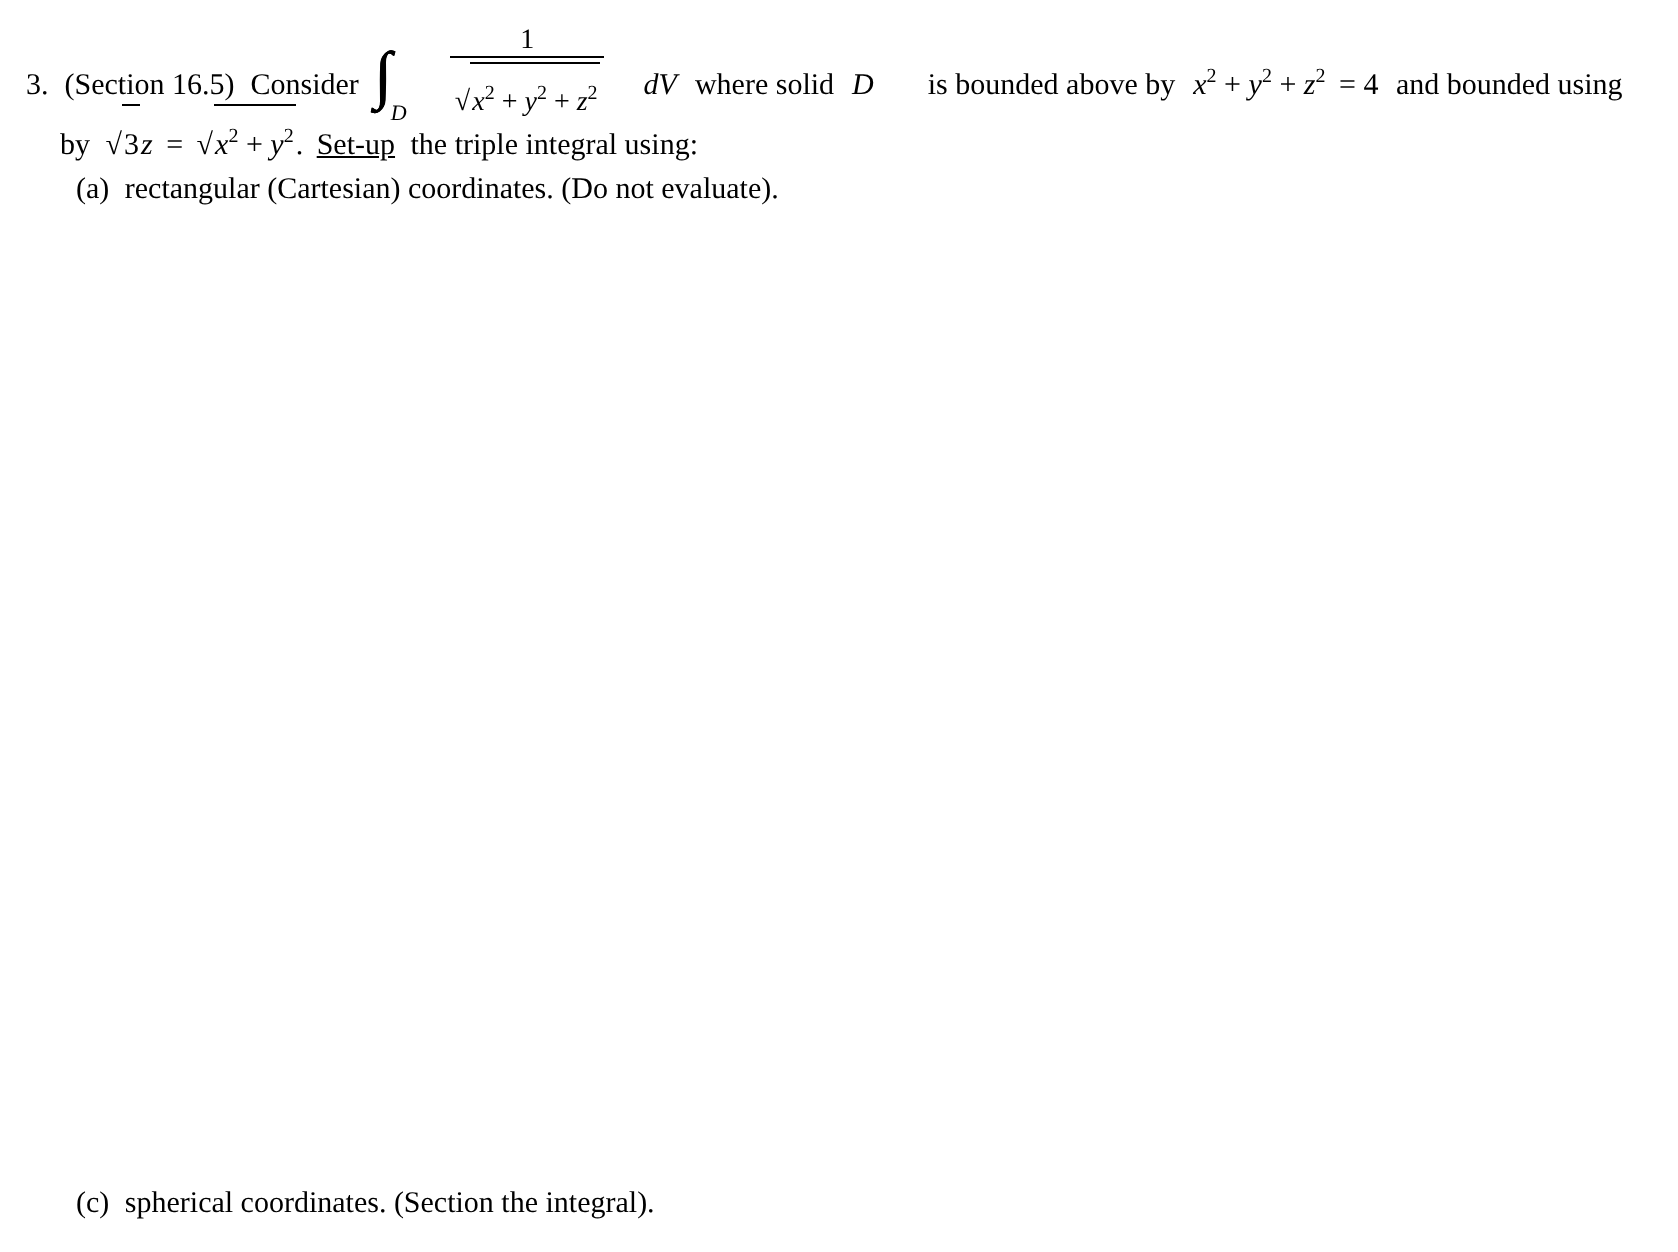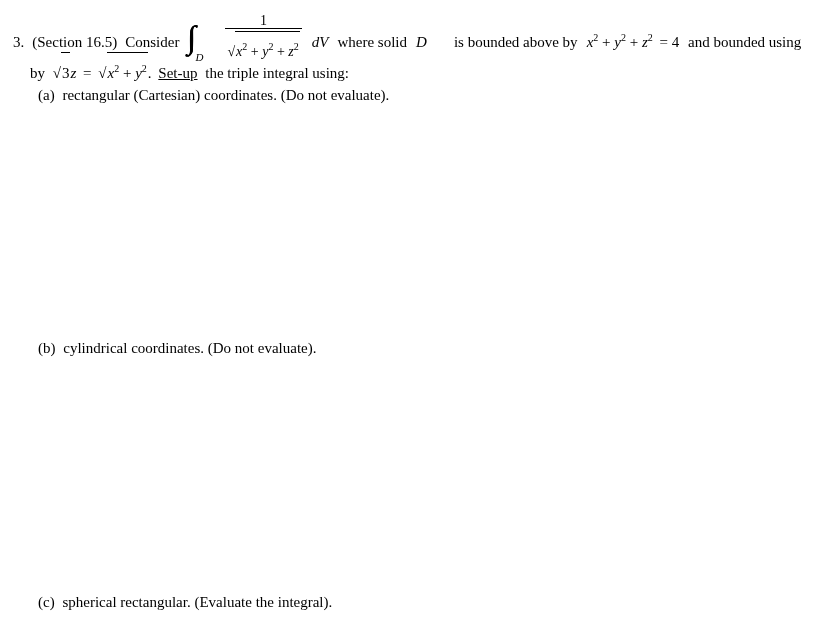--- a/index.html
+++ b/index.html
@@ -107,21 +107,21 @@
     <span class="frac" style="margin-left:4px;">
       <span class="num">1</span>
       <span class="den">
         <span class="sqrt">
           <span class="surd">√</span><span class="rad"><span class="it">x</span><span class="sup">2</span> + <span class="it">y</span><span class="sup">2</span> + <span class="it">z</span><span class="sup">2</span></span>
         </span>
       </span>
     </span>
   </span>
 
-  <span class="p-text it" style="margin-left:6px;font-family:Liberation Serif, serif;">dV</span>
+  <span class="p-text it" style="margin-left:16px;font-family:Liberation Serif, serif;">dV</span>
   <span class="p-text" style="margin-left:5px;">where solid</span>
   <span class="p-text it" style="margin-left:5px;">D</span>
   <span class="p-text" style="margin-left:23px;">is bounded above by</span>
   <span class="p-text" style="margin-left:5px;">
     <span class="it">x</span><span class="sup">2</span> + <span class="it">y</span><span class="sup">2</span> + <span class="it">z</span><span class="sup">2</span>
     <span style="margin-left:3px;">= 4</span>
   </span>
   <span class="p-text" style="margin-left:5px;">and bounded using</span>
 </div>
 
@@ -134,23 +134,19 @@
   </span>
   <span class="underline" style="margin-left:3px;">Set-up</span>
   <span style="margin-left:4px;">the triple integral using:</span>
 </div>
 
 <div class="line p-text" style="left:38px; top:87px;text-align:right;">
   <span>(a)</span>
   <span style="margin-left:4px;">rectangular (Cartesian) coordinates. (Do not evaluate).</span>
 </div>
 
-<div class="line p-text" style="left:38px; top:340px;">
-  <span>(b)</span>
-  <span style="margin-left:4px;">cylindrical coordinates. (Do not evaluate).</span>
-</div>
 
 <div class="line p-text" style="left:38px; top:594px;">
   <span>(c)</span>
-  <span style="margin-left:4px;">spherical rectangular. (Evaluate the integral).</span>
+  <span style="margin-left:4px;">spherical coordinates. (Section the integral).</span>
 </div>
 
 </div>
 
 </body></html>

